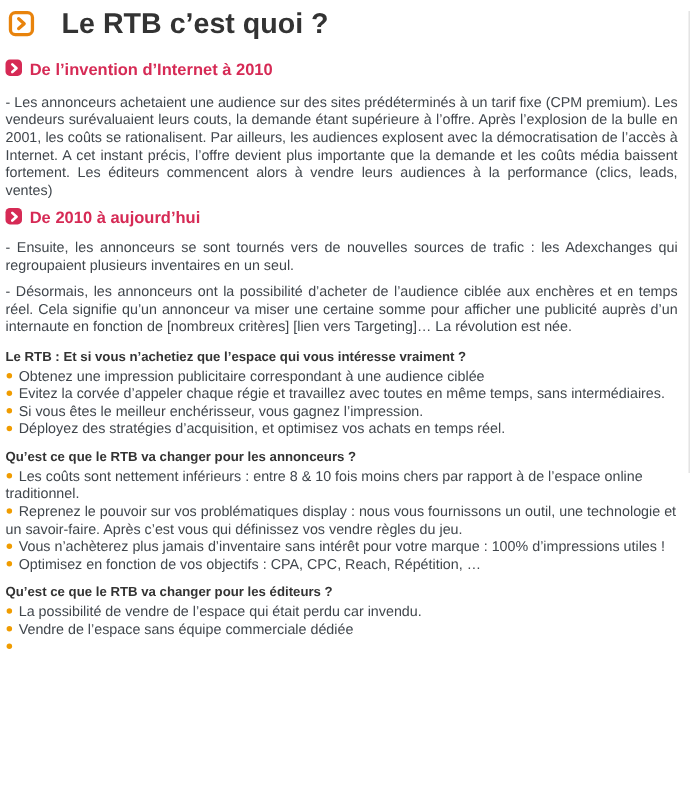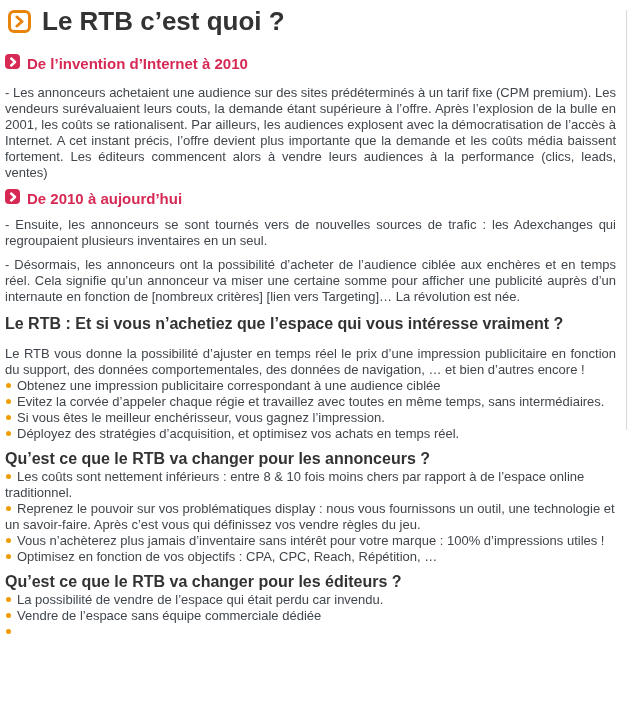--- a/index.html
+++ b/index.html
@@ -24,21 +24,21 @@
     right: 5px;
     width: 1px;
     height: 420px;
     background: #d9d9d9;
   }
 
   
   .h1-row {
     display: flex;
     align-items: center;
-    gap: 11px;
+    gap: 25px;
     margin: 1px 0 0 3px;
     height: 31px;
   }
   .h1-icon {
     width: 17px;
     height: 17px;
     border: 3px solid #e8830c;
     border-radius: 6px;
     background: #ffffff;
     display: flex;
@@ -77,21 +77,21 @@
     font-size: 15px;
     line-height: 19px;
     font-weight: bold;
     color: #d62a55;
     white-space: nowrap;
   }
 
   
   .dark-h2 {
     margin: 0;
-    font-size: 16px;
+    font-size: 12px;
     line-height: 20px;
     font-weight: bold;
     color: #333333;
     white-space: nowrap;
   }
 
   .para {
     margin: 0;
     text-align: justify;
   }
@@ -155,21 +155,20 @@
       </svg>
     </span>
     <h2>De 2010 à aujourd’hui</h2>
   </div>
 
   <p class="para mt9">- Ensuite, les annonceurs se sont tournés vers de nouvelles sources de trafic : les Adexchanges qui regroupaient plusieurs inventaires en un seul.</p>
   <p class="para mt8">- Désormais, les annonceurs ont la possibilité d’acheter de l’audience ciblée aux enchères et en temps réel. Cela signifie qu’un annonceur va miser une certaine somme pour afficher une publicité auprès d’un internaute en fonction de [nombreux critères] [lien vers Targeting]… La révolution est née.</p>
 
   <h2 class="dark-h2 mt9">Le RTB : Et si vous n’achetiez que l’espace qui vous intéresse vraiment ?</h2>
 
-  <p class="para mt12">Le RTB vous donne la possibilité d’ajuster en temps réel le prix d’une impression publicitaire en fonction du support, des données comportementales, des données de navigation, … et bien d’autres encore !</p>
 
   <ul class="bullets mt12">
     <li><span class="dot"></span><span>Obtenez une impression publicitaire correspondant à une audience ciblée</span></li>
     <li><span class="dot"></span><span>Evitez la corvée d’appeler chaque régie et travaillez avec toutes en même temps, sans intermédiaires.</span></li>
     <li><span class="dot"></span><span>Si vous êtes le meilleur enchérisseur, vous gagnez l’impression.</span></li>
     <li><span class="dot"></span><span>Déployez des stratégies d’acquisition, et optimisez vos achats en temps réel.</span></li>
   </ul>
 
   <h2 class="dark-h2 mt7">Qu’est ce que le RTB va changer pour les annonceurs ?</h2>
 

